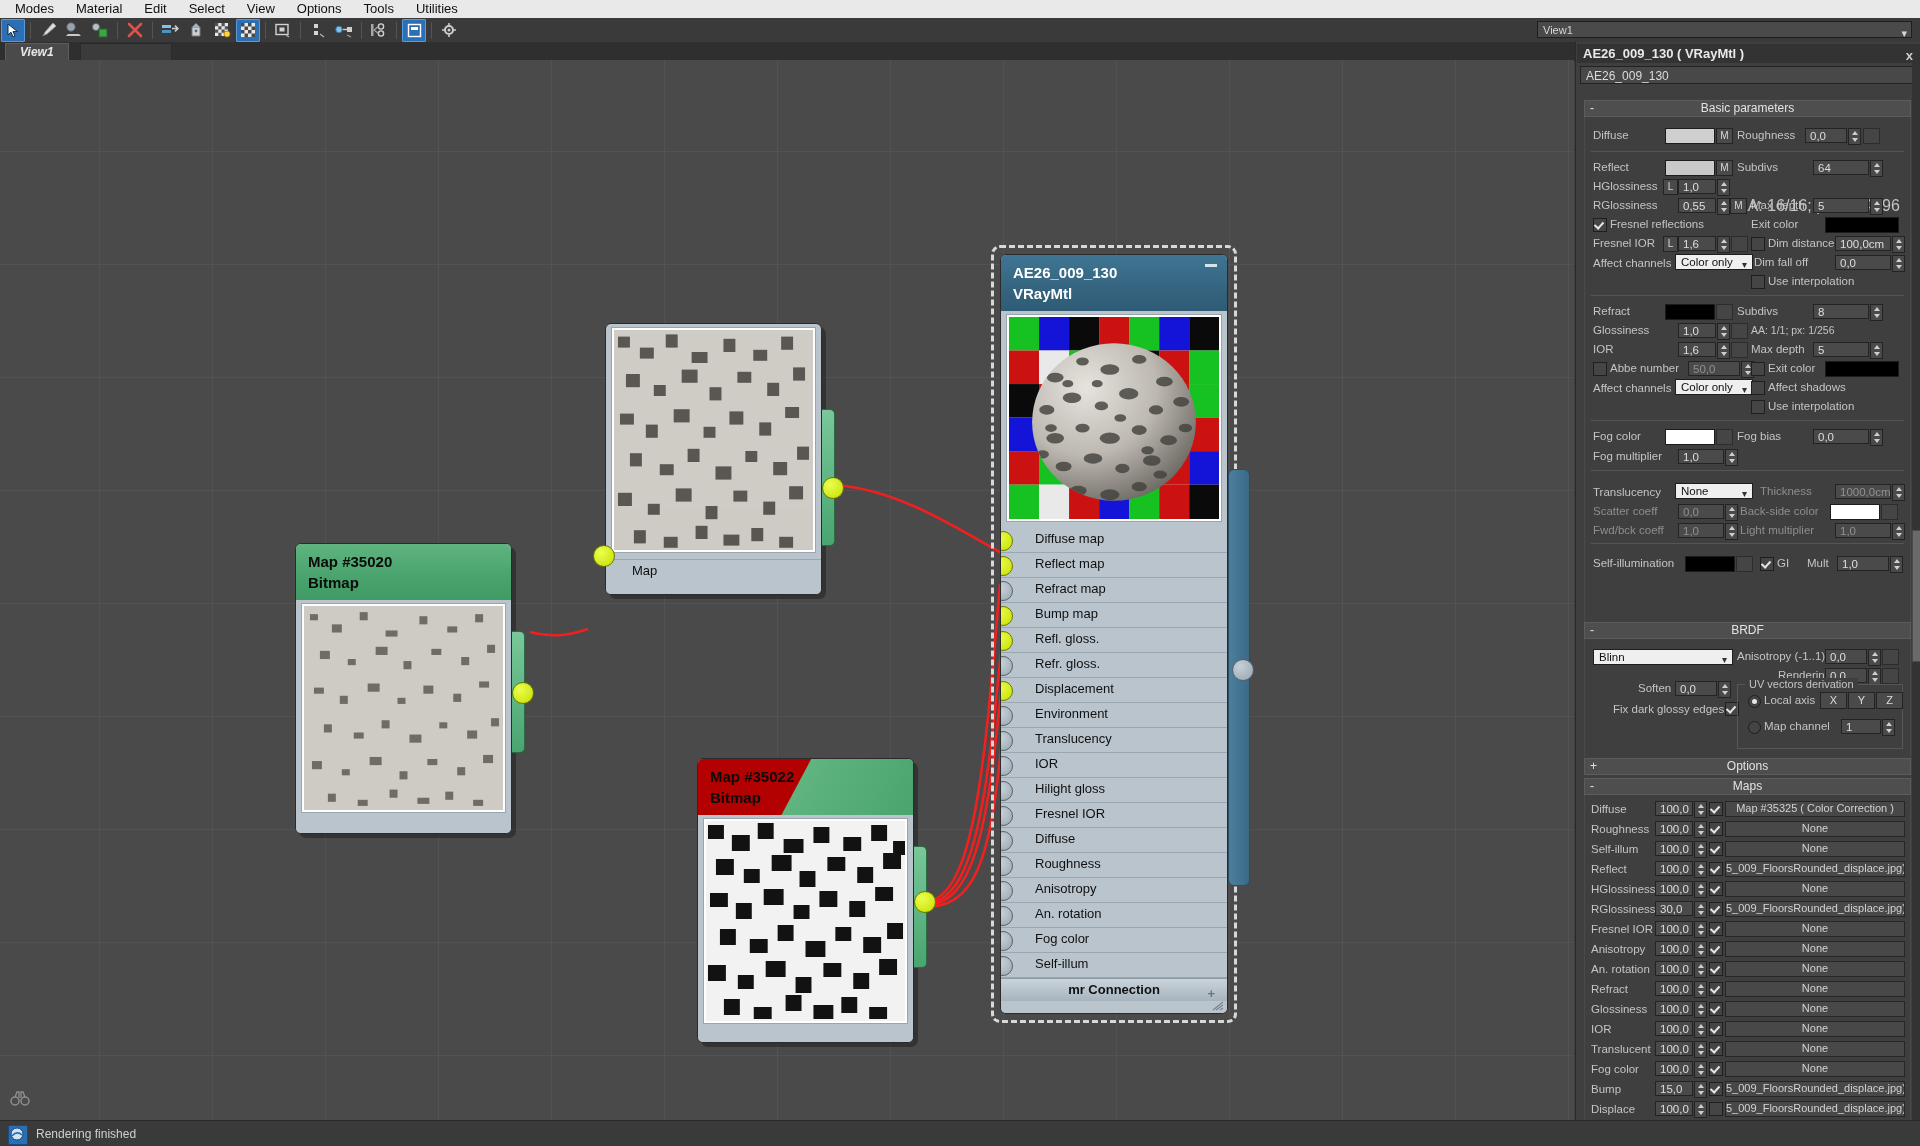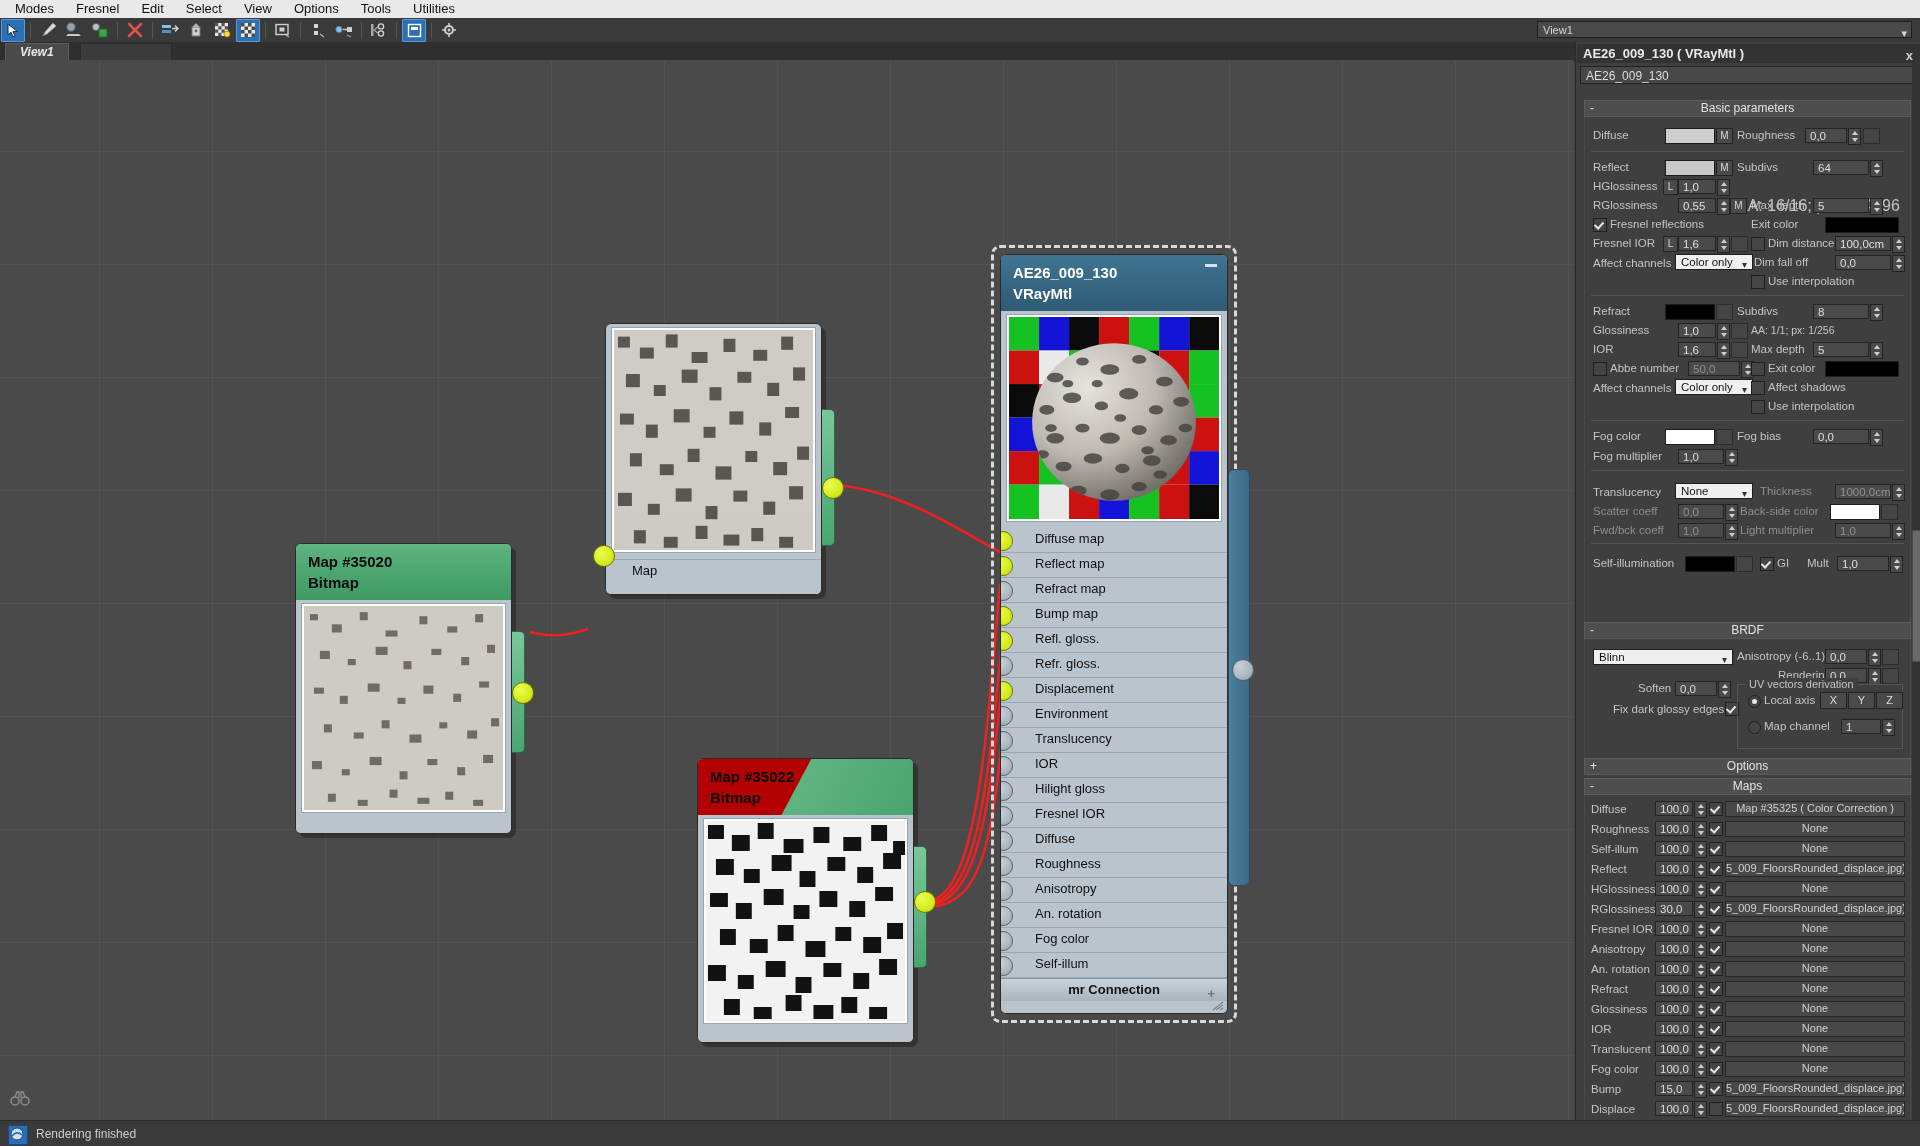--- a/index.html
+++ b/index.html
@@ -112,21 +112,21 @@
   #status{left:0;top:1120px;width:1920px;height:26px;background:#3a3a3a;border-top:1px solid #2a2a2a;}
   #st-icon{left:8px;top:4px;width:18px;height:18px;background:#2a6fb5;border:1px solid #1d4a78;border-radius:2px;}
   #st-text{left:36px;top:6px;font-size:12px;color:#cfcfcf;}
   #bottomleftico{left:10px;top:1090px;width:20px;height:18px;}
 </style>
 </head>
 <body>
 
 <div id="menubar" class="abs">
   <div class="mi">Modes</div>
-  <div class="mi">Fresnel</div>
+  <div class="mi">Material</div>
   <div class="mi">Edit</div>
   <div class="mi">Select</div>
   <div class="mi">View</div>
   <div class="mi">Options</div>
   <div class="mi">Tools</div>
   <div class="mi">Utilities</div>
 </div>
 
 <div id="toolbar" class="abs">
   <div class="tbtn on">
@@ -841,21 +841,21 @@
 <div class="rollup" style="top:622px;">
   <div class="rhead">
     <span class="sgn">-</span>
     <span>BRDF</span>
   </div>
   <div class="rbody" style="height:117px;">
     <div class="sel" style="left:8px;top:10px;width:140px;">
       <span>Blinn</span>
       <span class="cv">▾</span>
     </div>
-    <span class="lbl" style="left:152px;top:11px;">Anisotropy (-6..1)</span>
+    <span class="lbl" style="left:152px;top:11px;">Anisotropy (-1..1)</span>
     <div class="num" style="left:240px;top:10px;width:42px;">0,0</div>
     <div class="spin" style="left:283px;top:10px;"></div>
     <div class="blank" style="left:297px;top:10px;"></div>
 
     <span class="lbl" style="left:193px;top:30px;">Rendering</span>
     <div class="num" style="left:240px;top:29px;width:42px;">0,0</div>
     <div class="spin" style="left:283px;top:29px;"></div>
     <div class="blank" style="left:297px;top:29px;"></div>
 
     <span class="lbl" style="left:53px;top:43px;">Soften</span>

